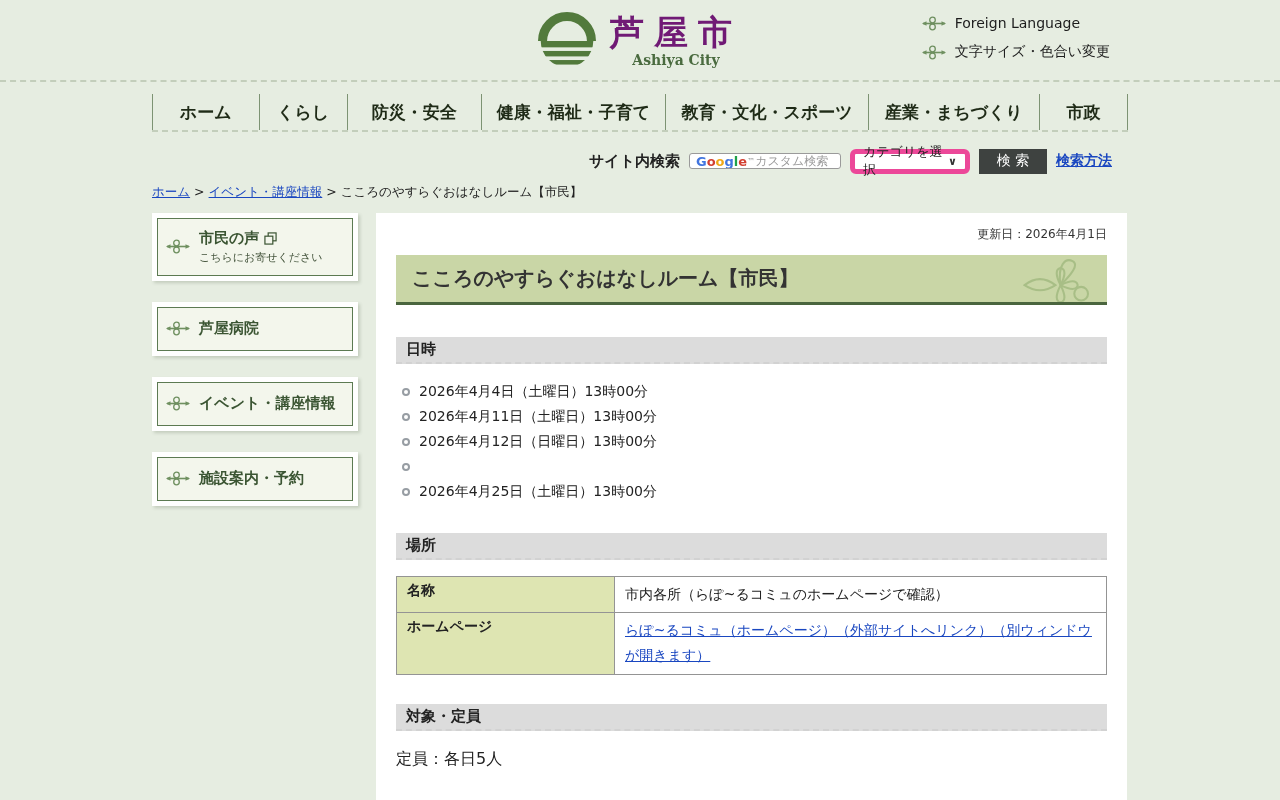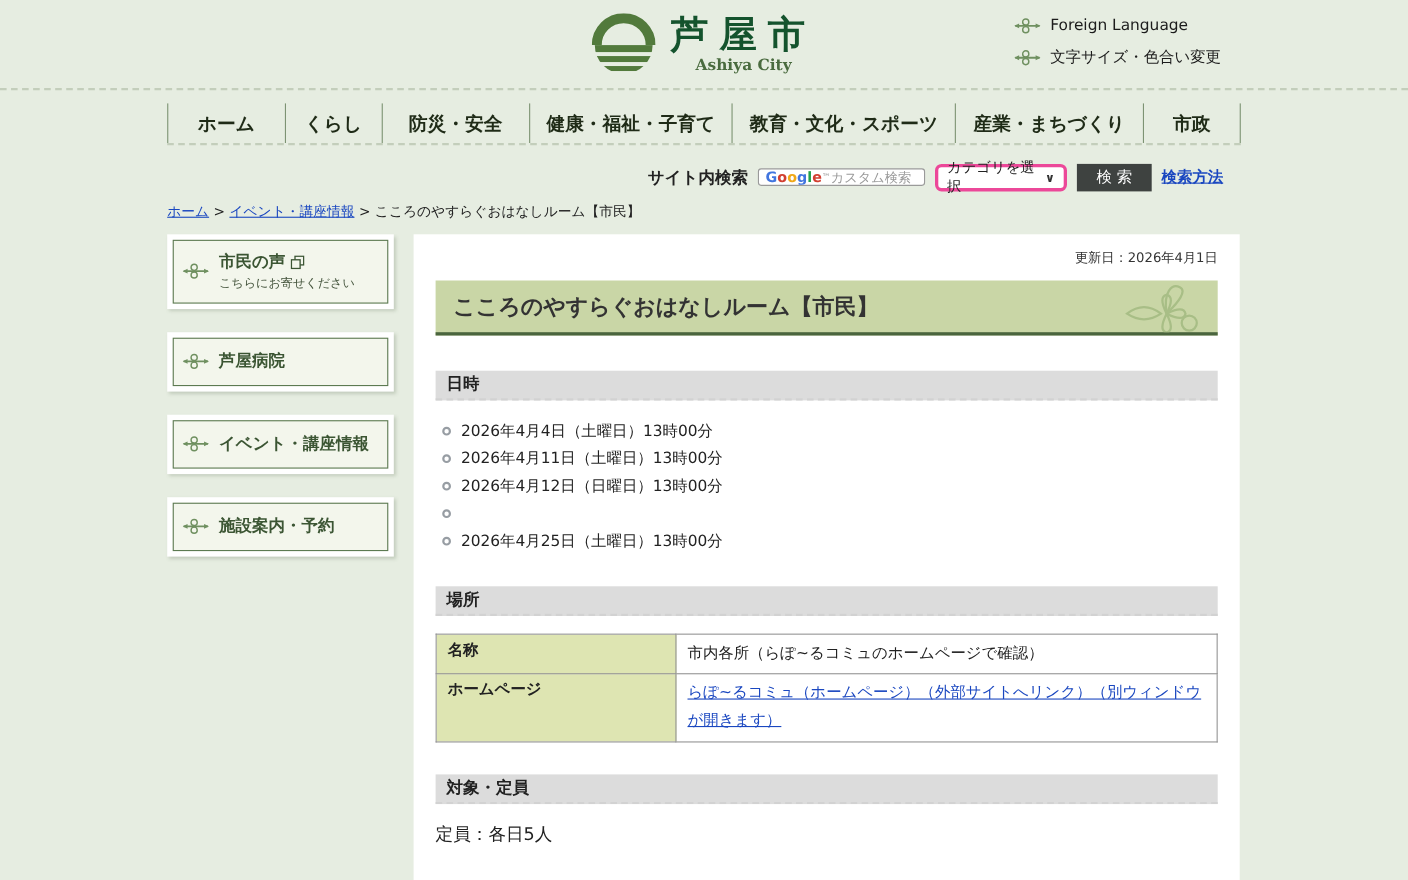--- a/index.html
+++ b/index.html
@@ -9,21 +9,21 @@
     background:#e6ede1; color:#222; font-size:14px;
   }
 
   
   .header { position:relative; height:82px; border-bottom:2px dashed #c3cebb; }
   .logo-wrap { position:absolute; left:50%; top:12px; transform:translateX(-50%);
                display:flex; align-items:center; gap:14px; }
   .logo-mark { width:58px; height:58px; }
   .logo-text { text-align:center; }
   .logo-title { font-family:"DejaVu Serif","Liberation Serif",serif;
-                font-size:34px; font-weight:bold; color:#14532d; letter-spacing:10px; line-height:1.1;text-align:right; }
+                font-size:34px; font-weight:bold; color:#701a75; letter-spacing:10px; line-height:1.1;text-align:right; }
   .logo-sub { font-family:"DejaVu Serif","Liberation Serif",serif;
               font-size:14px; font-weight:bold; color:#4a6b3f; margin-top:1px; }
   .header-links { position:absolute; right:170px; top:15px; display:flex; flex-direction:column; gap:12px; }
   .header-link { display:flex; align-items:center; gap:9px; font-size:14px; color:#1c1c1c; cursor:pointer; }
   .vine-icon { width:24px; height:15px; flex:0 0 auto; }
 
   
   .nav { margin:12px 0 0 152px; width:976px; border-bottom:2px dashed #c3cebb; }
   .nav-inner { display:flex; height:36px; align-items:stretch; }
   .nav-item { display:flex; align-items:center; justify-content:center;
@@ -33,21 +33,21 @@
 
   
   .search-row { margin:16px 0 0 152px; width:976px; display:flex; justify-content:flex-end;
                 align-items:center; gap:9px; height:26px; padding-right:16px; }
   .search-label { font-size:15px; font-weight:bold; color:#222; }
   .search-input { width:152px; height:16px; background:#fff; border:1px solid #9a9a9a;
                   border-radius:3px; display:flex; align-items:center; padding:0 6px;
                   font-size:12px; color:#9a9a9a; cursor:text; overflow:hidden; white-space:nowrap; }
   .google-logo { font-weight:bold; font-size:13px; letter-spacing:0; }
   .tm { font-size:8px; color:#9a9a9a; vertical-align:top; }
-  .search-select { width:120px; height:25px; background:#fff; border:3px solid #ec4899;
+  .search-select { width:120px; height:25px; background:#fff; border:5px solid #ec4899;
                    border-radius:6px; display:flex; align-items:center; justify-content:space-between;
                    padding:0 8px; font-size:13px; color:#222; cursor:pointer; }
   .chev { font-size:11px; font-weight:bold; color:#333; }
   .search-button { width:68px; height:25px; background:#3e4240; color:#fff; border:none;
                    font-size:14px; cursor:pointer; font-family:inherit; }
   .search-help { font-size:14px; font-weight:bold; color:#1a47c0; text-decoration:underline; cursor:pointer; }
 
   
   .breadcrumb { margin:10px 0 0 152px; font-size:12.5px; color:#222; }
   .breadcrumb a { color:#1a47c0; text-decoration:underline; cursor:pointer; }

